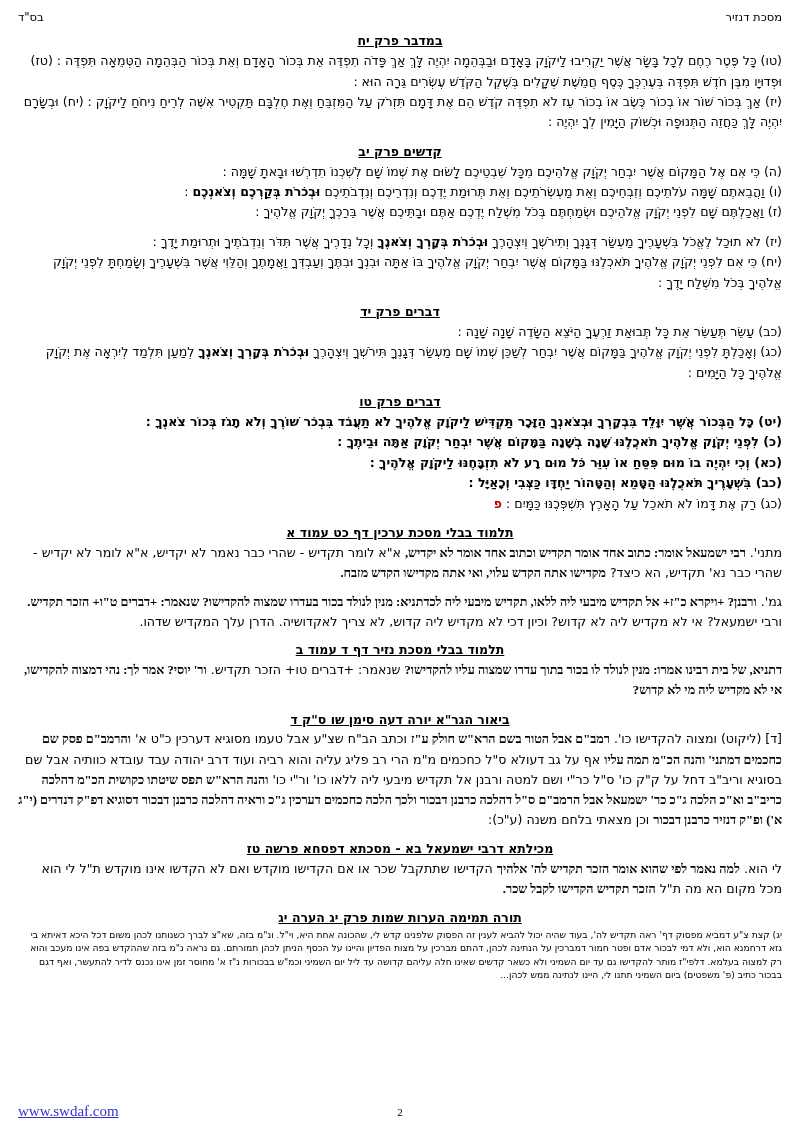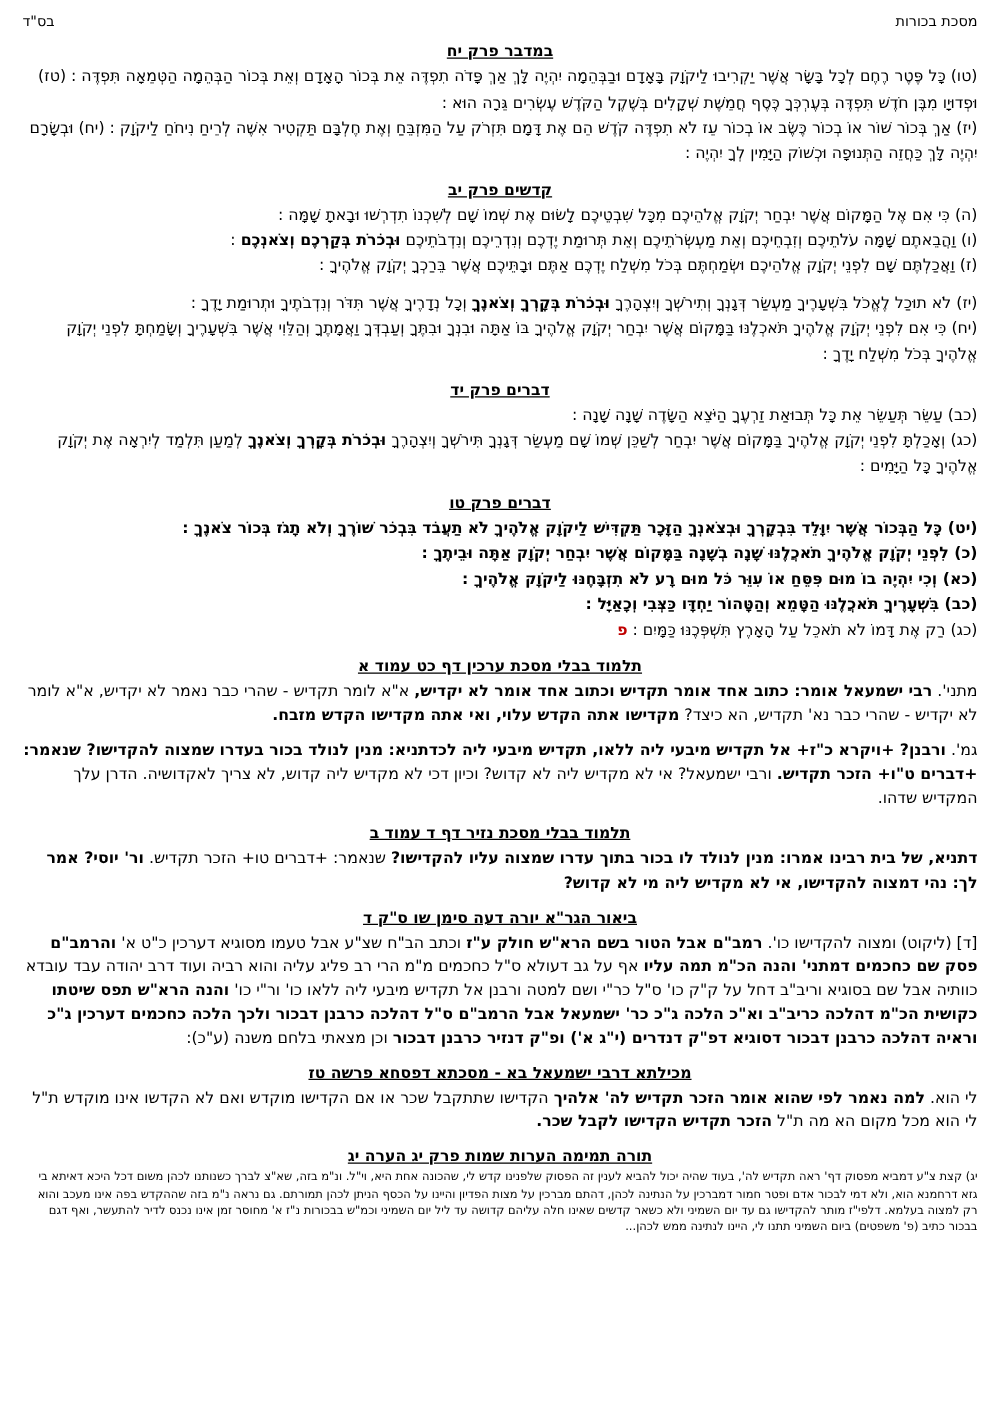--- a/index.html
+++ b/index.html
@@ -66,21 +66,21 @@
   .redmark { color: #c00000; font-weight: bold; }
 
   
   .prose-block {
     text-align: right;
     font-size: 12.6px;
     line-height: 1.52;
     direction: rtl;
   }
   .prose-block p { margin: 0; padding: 0; }
-  .prose-block b { font-weight: bold; }
+  .prose-block b { font-weight: bold; font-family: Liberation Serif, serif; }
 
   
   .fine-block {
     text-align: right;
     font-size: 9.2px;
     line-height: 1.44;
     direction: rtl;
   }
   .fine-block p { margin: 0; padding: 0; }
 
@@ -114,21 +114,21 @@
     color: #000;
     font-family: "Liberation Serif", "DejaVu Serif", serif;
   }
 </style>
 </head>
 <body>
 
 <div class="page">
 
   <div class="hdr-row">
-    <div class="hdr-mas">מסכת בכורות</div>
+    <div class="hdr-mas">מסכת דנזיר</div>
     <div class="hdr-right">
       <div class="hdr-bsd">בס"ד</div>
     </div>
   </div>
 
   <div id="sections-host">
       <div>
         <div class="sec-title tight">במדבר פרק יח</div>
         <div class="pasuk-block">
           <p>(טו) כָּל פֶּטֶר רֶחֶם לְכָל בָּשָׂר אֲשֶׁר יַקְרִיבוּ לַיקֹוָק בָּאָדָם וּבַבְּהֵמָה יִהְיֶה לָּךְ אַךְ פָּדֹה תִפְדֶּה אֵת בְּכוֹר הָאָדָם וְאֵת בְּכוֹר הַבְּהֵמָה הַטְּמֵאָה תִּפְדֶּה :   (טז) וּפְדוּיָו מִבֶּן חֹדֶשׁ תִּפְדֶּה בְּעֶרְכְּךָ כֶּסֶף חֲמֵשֶׁת שְׁקָלִים בְּשֶׁקֶל הַקֹּדֶשׁ עֶשְׂרִים גֵּרָה הוּא :</p>
@@ -190,14 +190,18 @@
         </div>
       </div>
       <div>
         <div class="sec-title">תורה תמימה הערות שמות פרק יג הערה יג</div>
         <div class="fine-block">
           <p>יג) קצת צ"ע דמביא מפסוק דף' ראה תקדיש לה', בעוד שהיה יכול להביא לענין זה הפסוק שלפנינו קדש לי, שהכונה אחת היא, וי"ל. ונ"מ בזה, שא"צ לברך כשנותנו לכהן משום דכל היכא דאיתא בי גזא דרחמנא הוא, ולא דמי לבכור אדם ופטר חמור דמברכין על הנתינה לכהן, דהתם מברכין על מצות הפדיון והיינו על הכסף הניתן לכהן תמורתם. גם נראה נ"מ בזה שההקדש בפה אינו מעכב והוא רק למצוה בעלמא. דלפי"ז מותר להקדישו גם עד יום השמיני ולא כשאר קדשים שאינו חלה עליהם קדושה עד ליל יום השמיני וכמ"ש בבכורות נ"ז א' מחוסר זמן אינו נכנס לדיר להתעשר, ואף דגם בבכור כתיב (פ' משפטים) ביום השמיני תתנו לי, היינו לנתינה ממש לכהן...</p>
         </div>
       </div>
     </div>
 
+  <div class="footer">
+    <a class="footer-link" href="#">www.swdaf.com</a>
+    <span class="footer-page">2</span>
+  </div>
 
 </div>
 
 </body></html>

